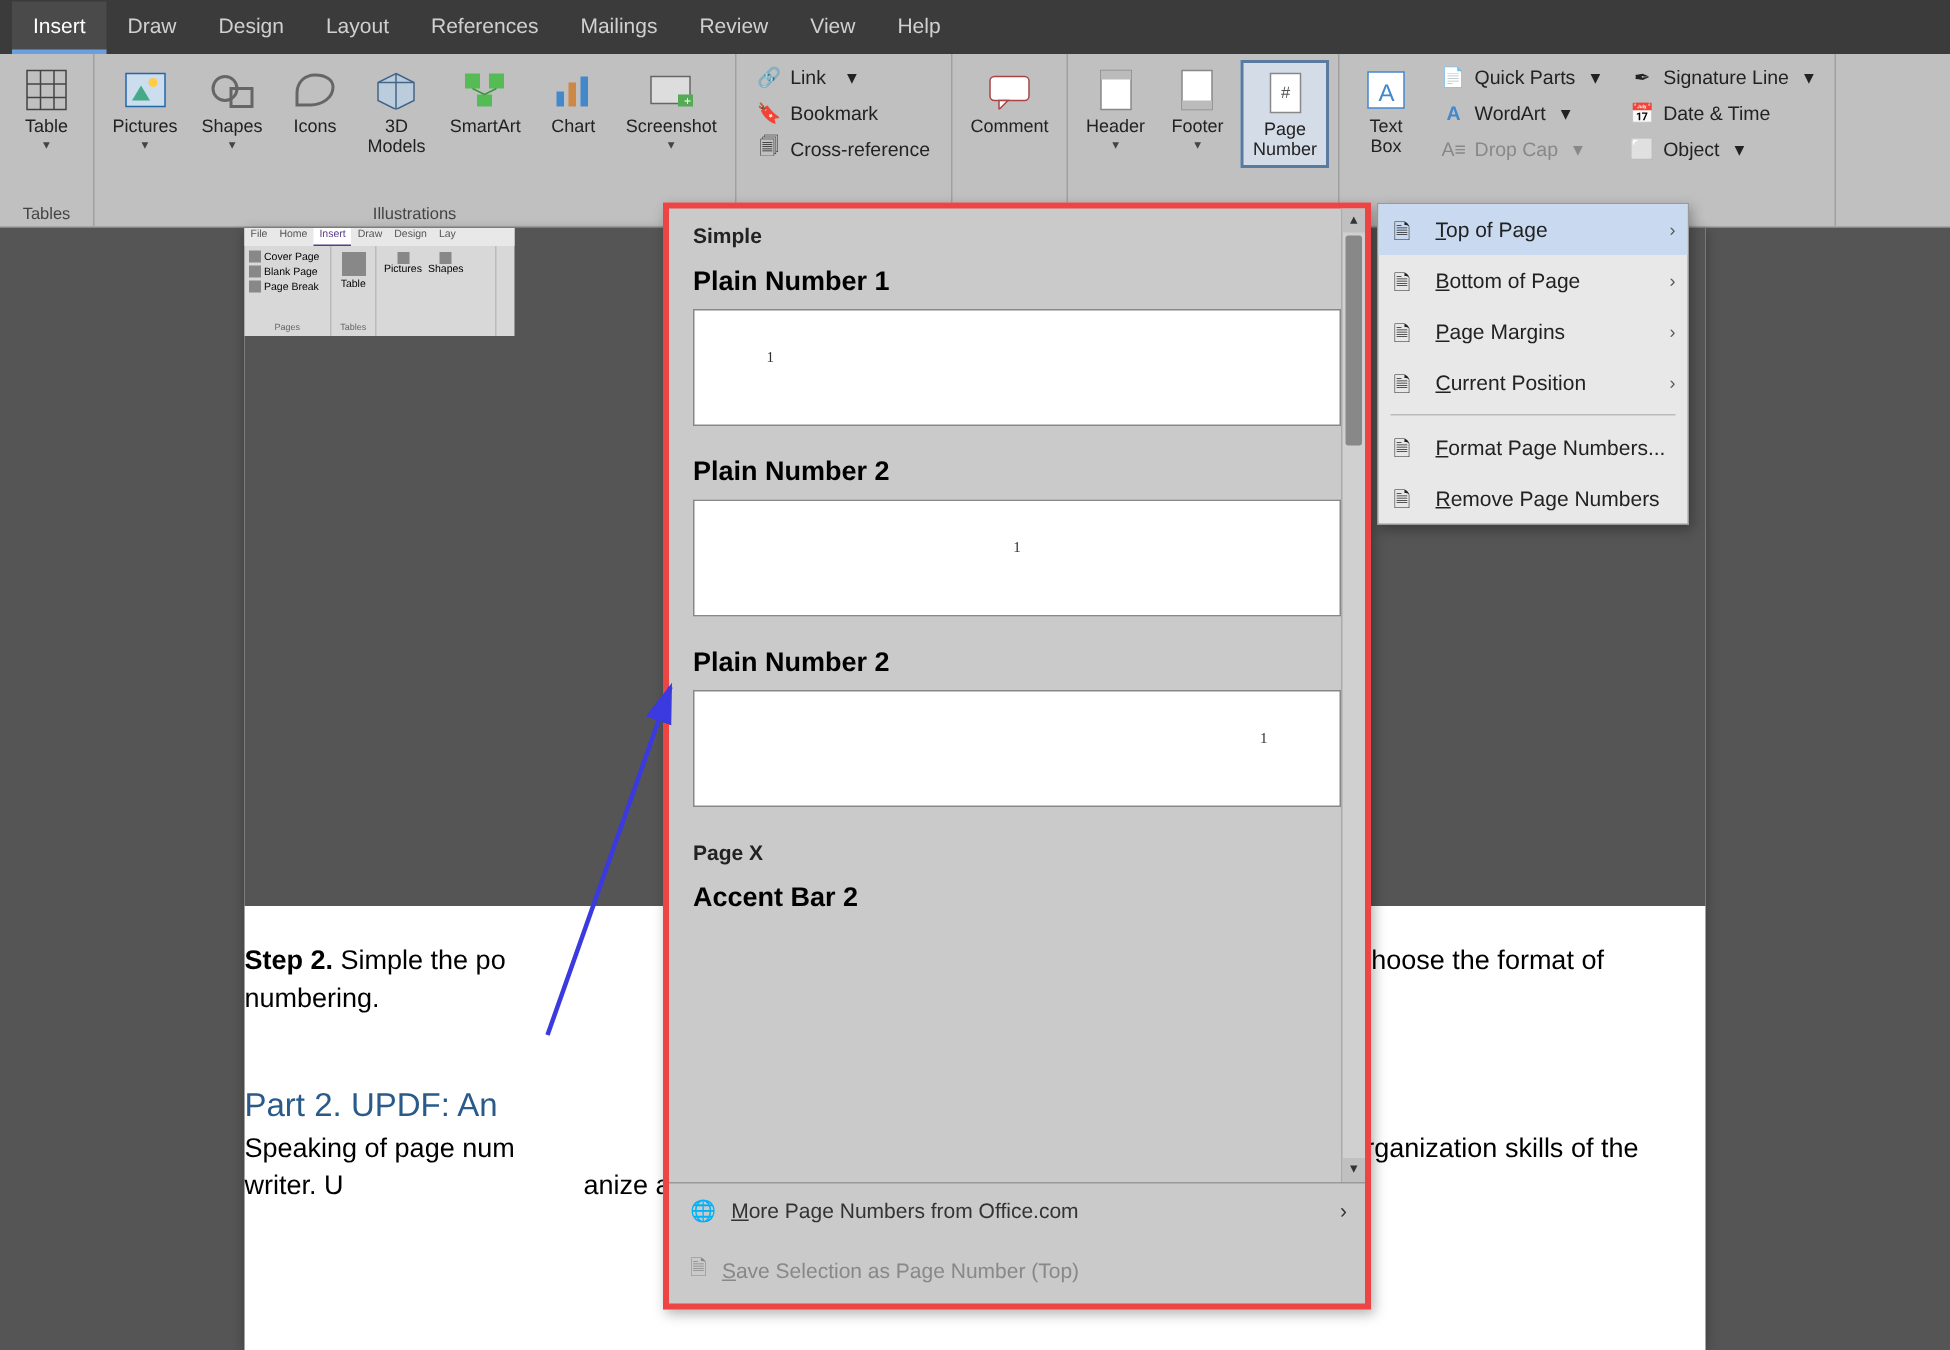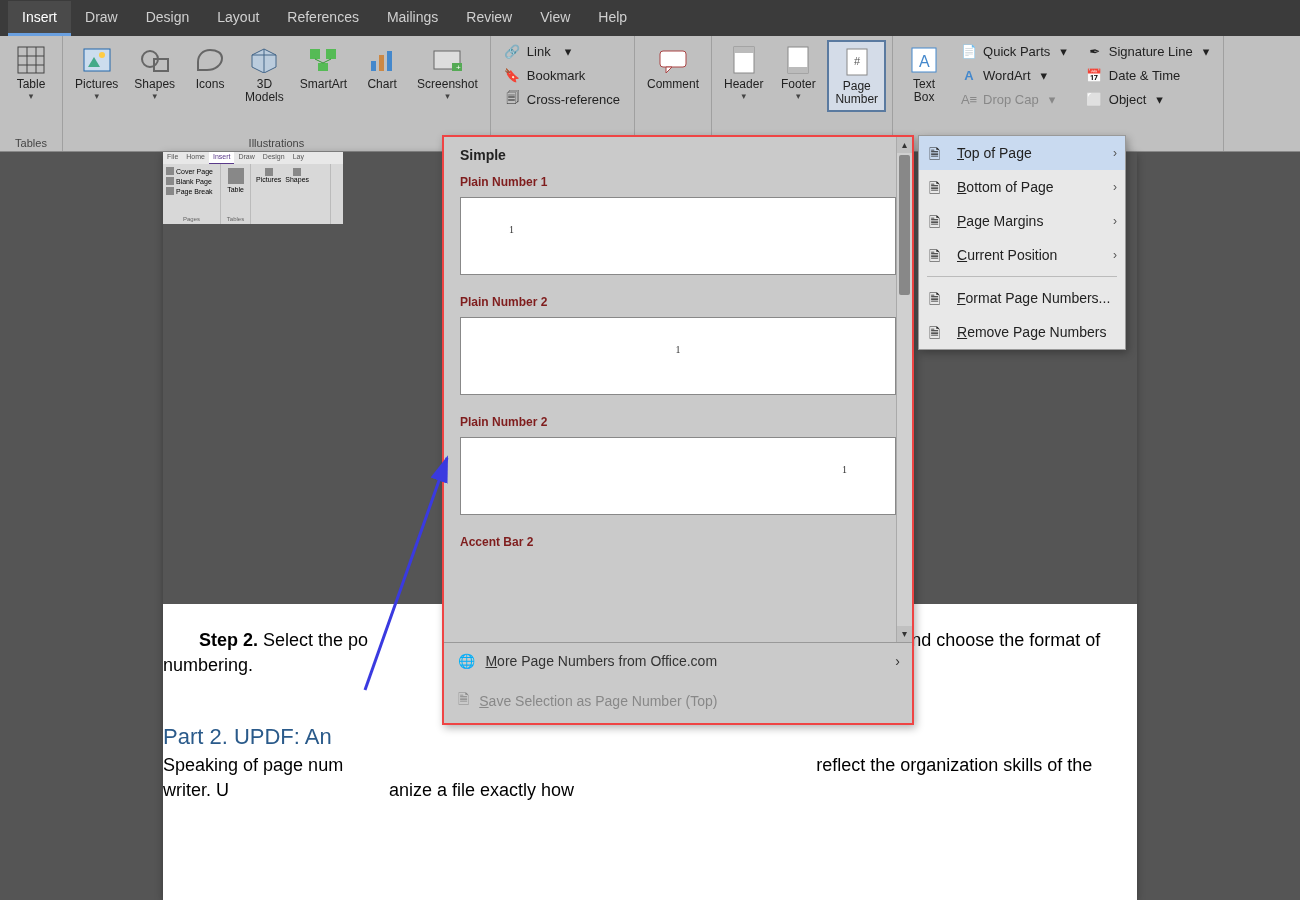--- a/index.html
+++ b/index.html
@@ -19,36 +19,36 @@
 .big-btn .chev { font-size: 9px; color: #444; }
 .small-col { display: flex; flex-direction: column; gap: 2px; }
 .small-btn { display: flex; align-items: center; gap: 6px; padding: 3px 8px; cursor: pointer; font-size: 13px; color: #222; }
 .small-btn .sicon { width: 16px; height: 16px; display: flex; align-items: center; justify-content: center; }
 .page-number-btn { border: 2px solid #5a7aa0; background: #d4dce8; }
 
 .doc-area { position: absolute; top: 152px; left: 0; right: 0; bottom: 0; background: #555; display: flex; justify-content: center; }
 .page { background: #fff; width: 974px; margin-top: 0; box-shadow: 0 2px 8px rgba(0,0,0,0.3); position: relative; }
 .inner-shot { background: #555; margin: 0 0 0 0; width: 974px; height: 452px; position: relative; }
 .body-text { padding: 24px 0 0 0; font-family: 'Times New Roman', serif; font-size: 18px; color: #000; line-height: 1.4; }
-.body-text .step { font-weight: bold; padding-left: 36px; }
+.body-text .step { font-weight: bold; }
 .heading { color: #2a5a8a; font-size: 22px; margin-top: 44px; }
 
 
 .submenu { position: absolute; top: 135px; left: 918px; background: #e8e8e8; border: 1px solid #999; box-shadow: 2px 3px 8px rgba(0,0,0,0.3); width: 208px; z-index: 30; }
 .submenu-item { display: flex; align-items: center; padding: 8px 10px; font-size: 14px; color: #222; cursor: pointer; position: relative; }
 .submenu-item.active { background: #c9daf0; }
 .submenu-item .sicon { width: 18px; height: 18px; margin-right: 10px; }
 .submenu-item .chev-r { position: absolute; right: 8px; font-size: 12px; color: #555; }
 .submenu-sep { height: 1px; background: #bbb; margin: 4px 8px; }
 
 
-.gallery { position: absolute; top: 135px; left: 442px; width: 472px; height: 590px; background: #cacaca; border: 2px solid #ef4444; box-shadow: 2px 3px 8px rgba(0,0,0,0.3); z-index: 25; display: flex; flex-direction: column; }
+.gallery { position: absolute; top: 135px; left: 442px; width: 472px; height: 738px; background: #cacaca; border: 4px solid #ef4444; box-shadow: 2px 3px 8px rgba(0,0,0,0.3); z-index: 25; display: flex; flex-direction: column; }
 .gallery-scroll { flex: 1; overflow: hidden; position: relative; }
 .gallery-cat { font-weight: bold; font-size: 14px; padding: 10px 16px 4px 16px; color: #222; }
-.gallery-sub { font-weight: 600; font-size: 12px; padding: 8px 16px 4px 16px; color: #7f1d1d; }
+.gallery-sub { font-weight: 600; font-size: 18px; padding: 8px 16px 4px 16px; color: #000000; }
 .preview { background: #fff; border: 1px solid #888; margin: 4px 16px 12px 16px; height: 78px; position: relative; }
 .preview .num { position: absolute; font-size: 10px; color: #333; font-family: serif; }
 .preview .bar { position: absolute; height: 1px; background: #bbb; }
 .gallery-footer { border-top: 1px solid #999; }
 .gallery-foot-item { display: flex; align-items: center; padding: 10px 14px; font-size: 14px; color: #333; cursor: pointer; position: relative; }
 .gallery-foot-item .chev-r { position: absolute; right: 12px; }
 .gallery-foot-item.disabled { color: #888; }
 .scrollbar { position: absolute; right: 0; top: 0; bottom: 0; width: 16px; background: #d0d0d0; border-left: 1px solid #aaa; }
 .sb-arrow { height: 16px; background: #c0c0c0; text-align: center; font-size: 10px; line-height: 16px; color: #333; cursor: pointer; }
 .sb-thumb { position: absolute; left: 2px; right: 2px; top: 18px; height: 140px; background: #888; border-radius: 2px; }
@@ -342,21 +342,21 @@
           <div class="mini-grp" style="width:80px">
             <div style="display:flex;gap:4px;margin:2px">
               <div style="text-align:center"><span class="ic" style="display:block;margin:auto"></span><span>Pictures</span></div>
               <div style="text-align:center"><span class="ic" style="display:block;margin:auto"></span><span>Shapes</span></div>
             </div>
           </div>
         </div>
       </div>
     </div>
     <div class="body-text">
-      <p><span class="step">Step 2.</span><span> Select the po</span><span style="display:inline-block;width:468px"></span><span>d menu and choose the format of numbering.</span></p>
+      <p><span class="step">Step 2.</span><span> Simple the po</span><span style="display:inline-block;width:468px"></span><span>d menu and choose the format of numbering.</span></p>
       <p class="heading">Part 2. UPDF: An </p>
       <p><span>Speaking of page num</span><span style="display:inline-block;width:468px"></span><span> reflect the organization skills of the writer. U</span><span style="display:inline-block;width:160px"></span><span>anize a file exactly how</span></p>
     </div>
   </div>
 </div>
 
 <svg class="arrow-svg" width="100" height="250">
   <defs>
       <marker id="ah" markerWidth="10" markerHeight="10" refX="8" refY="3" orient="auto">
         <polygon points="0,0 9,3 0,6" fill="#3a3ae0"></polygon>
@@ -405,20 +405,21 @@
         <span class="num" style="top:26px;left:48px">1</span>
       </div>
     <div class="gallery-sub">Plain Number 2</div>
     <div class="preview">
         <span class="num" style="top:26px;left:50%;transform:translateX(-50%)">1</span>
       </div>
     <div class="gallery-sub">Plain Number 2</div>
     <div class="preview">
         <span class="num" style="top:26px;right:48px">1</span>
       </div>
+    <div class="gallery-cat">Page X</div>
     <div class="gallery-sub">Accent Bar 2</div>
     <div class="scrollbar">
       <div class="sb-arrow">▴</div>
       <div class="sb-thumb"></div>
       <div class="sb-arrow down">▾</div>
     </div>
   </div>
   <div class="gallery-footer">
     <div class="gallery-foot-item">
         <span class="sicon" style="margin-right:10px">🌐</span>

